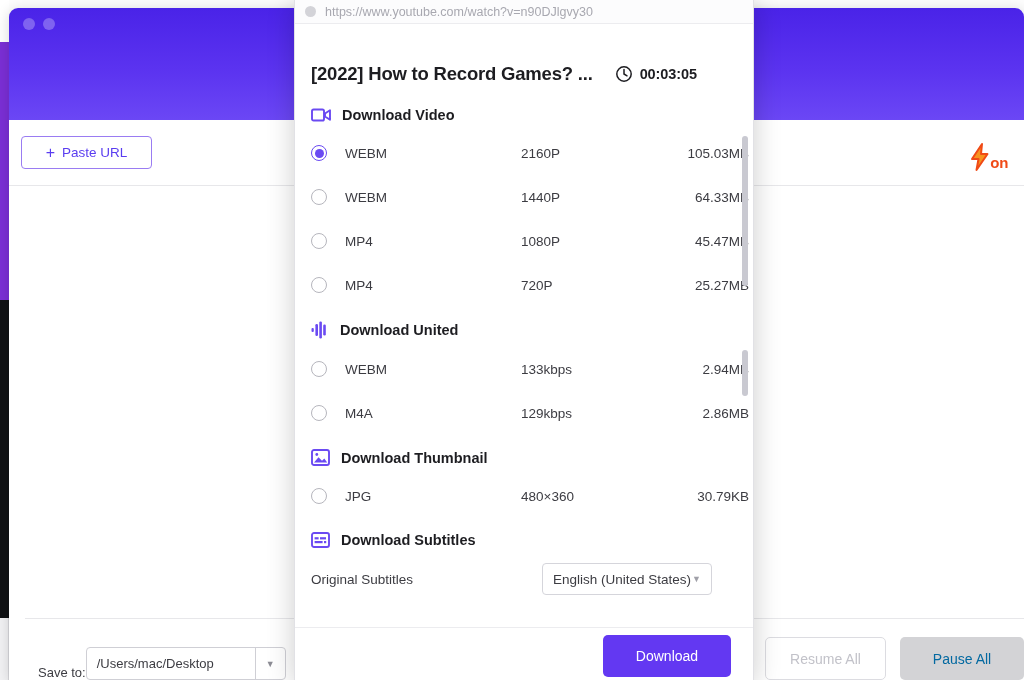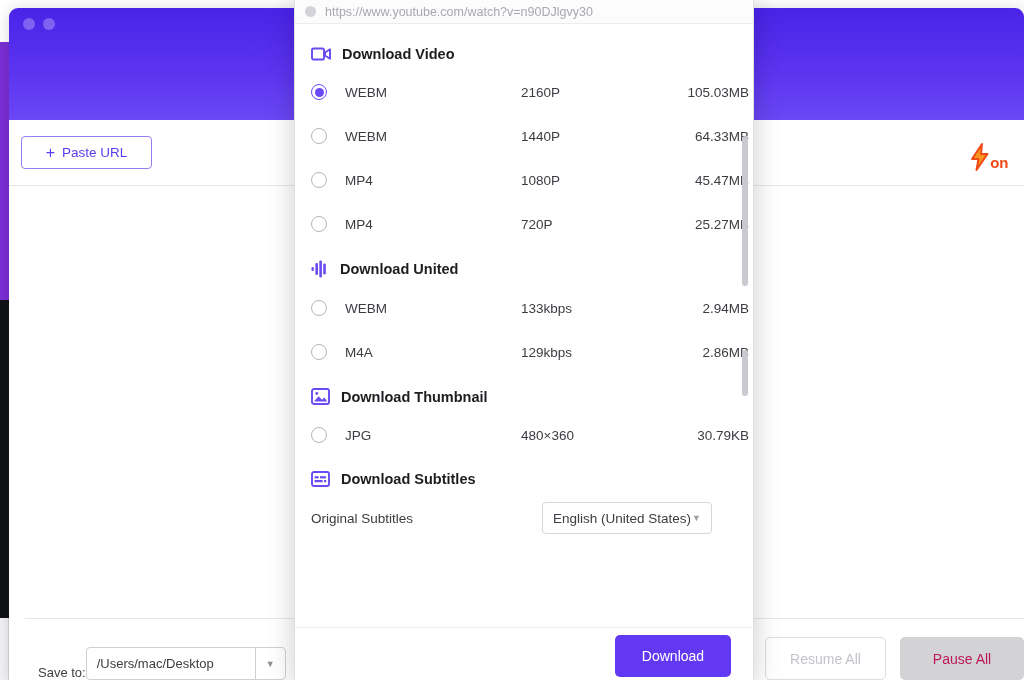--- a/index.html
+++ b/index.html
@@ -88,21 +88,21 @@
     color: #8d8d95; font-size: 9px;
   }
   .footer-right { margin-left: auto; display: flex; gap: 14px; margin-right: 16px; }
   .btn-resume {
     width: 121px; height: 43px; border-radius: 5px;
     border: 1px solid #dcdce1; background: #ffffff; color: #c2c2c9;
     font-size: 14px; display: flex; align-items: center; justify-content: center;
   }
   .btn-pause {
     width: 124px; height: 43px; border-radius: 5px;
-    border: none; background: #d3d3d6; color: #be185d;
+    border: none; background: #d3d3d6; color: #0369a1;
     font-size: 14px; display: flex; align-items: center; justify-content: center;
   }
 
   
   .modal {
     position: absolute; left: 294px; top: 0; width: 460px; height: 683px;
     background: #ffffff;
     border-left: 1px solid #e1e1e5; border-right: 1px solid #e1e1e5;
     box-shadow: 0 3px 26px rgba(0,0,0,.2);
     overflow: hidden;
@@ -174,21 +174,21 @@
     background: #c9c9d1;
   }
 
   .modal-footer {
     position: absolute; left: 0; bottom: 0; width: 100%; height: 56px;
     background: #ffffff; border-top: 1px solid #ececef;
     display: flex; align-items: center; justify-content: flex-end;
     padding-right: 22px;
   }
   .btn-download {
-    width: 116px; height: 42px; border-radius: 5px; border: none;
+    width: 128px; height: 42px; border-radius: 5px; border: none;
     background: #6338f2; color: #ffffff; font-size: 14px;
     display: flex; align-items: center; justify-content: center;
   }
 </style>
 </head>
 <body>
 
 <div id="root">
 
   <div class="far-left-top"></div>
@@ -238,20 +238,30 @@
 
   <div class="modal">
 
     <div class="modal-titlebar">
       <span class="modal-close"></span>
       <span class="modal-url">https://www.youtube.com/watch?v=n90DJlgvy30</span>
     </div>
 
     <div class="modal-content">
 
+      <div class="vid-title-row">
+        <span class="vid-title">[2022] How to Record Games? ...</span>
+        <span class="clock-dur">
+          <svg width="18" height="18" viewBox="0 0 18 18">
+            <circle cx="9" cy="9" r="7.2" fill="none" stroke="#1d1d21" stroke-width="1.5"></circle>
+            <path d="M9 4.6 V9 L12 10.8" fill="none" stroke="#1d1d21" stroke-width="1.5" stroke-linecap="round"></path>
+          </svg>
+          <span class="duration">00:03:05</span>
+        </span>
+      </div>
 
       <div class="sect-head" style="margin-top:22px">
         <svg width="20" height="16" viewBox="0 0 20 16">
           <rect x="1" y="2.5" width="12" height="11" rx="1.6" fill="none" stroke="#6a4af2" stroke-width="1.9"></rect>
           <path d="M14 6.5 L19 3.2 V12.8 L14 9.5 Z" fill="none" stroke="#6a4af2" stroke-width="1.9" stroke-linejoin="round"></path>
         </svg>
         <span class="sect-title">Download Video</span>
       </div>
 
       <div class="opt-row" style="margin-top:18px">

